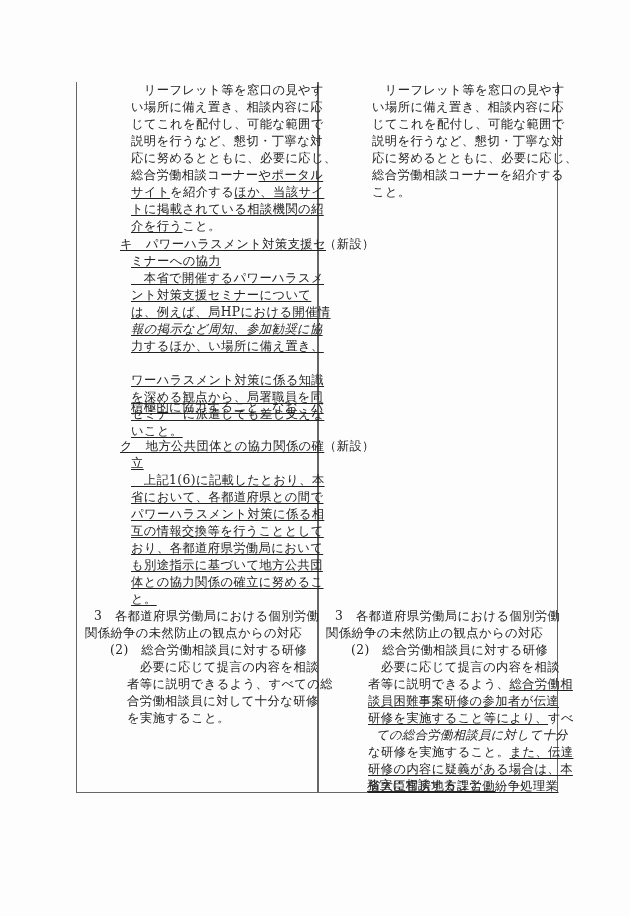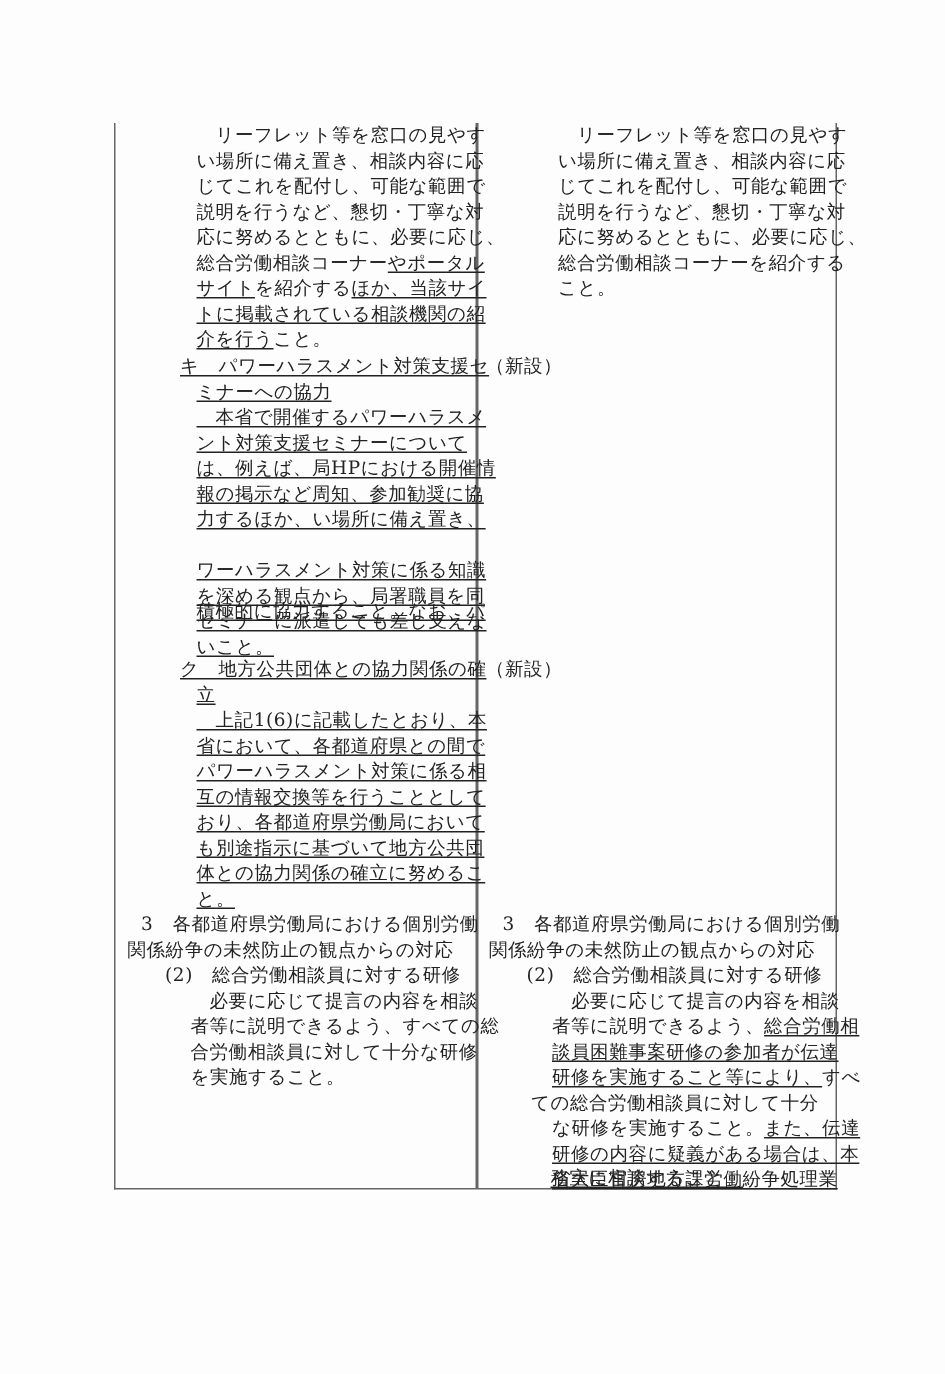--- a/index.html
+++ b/index.html
@@ -30,21 +30,21 @@
       <div class="line" style="left:54px;top:119px;"><u>トに掲載されている相談機関の紹</u></div>
       <div class="line" style="left:54px;top:136px;"><u>介を行う</u><span>こと。</span></div>
     </div>
 
     <div>
       <div class="line" style="left:43px;top:154px;text-align:center;"><u>キ　パワーハラスメント対策支援セ</u></div>
       <div class="line" style="left:54px;top:171px;"><u>ミナーへの協力</u></div>
       <div class="line" style="left:54px;top:188px;"><u>　本省で開催するパワーハラスメ</u></div>
       <div class="line" style="left:54px;top:205px;font-family:Liberation Serif, serif;"><u>ント対策支援セミナーについて</u></div>
       <div class="line" style="left:54px;top:222px;"><u>は、例えば、局HPにおける開催情</u></div>
-      <div class="line" style="left:54px;top:239px;"><u>報の掲示など周知、参加勧奨に協</u></div>
+      <div class="line" style="left:54px;top:239px;font-style:italic;"><u>報の掲示など周知、参加勧奨に協</u></div>
       <div class="line" style="left:54px;top:256px;"><u>力するほか、い場所に備え置き、</u></div>
       <div class="line" style="left:54px;top:273px;margin-top:44px;"><u>積極的に協力すること。なお、パ</u></div>
       <div class="line" style="left:54px;top:290px;"><u>ワーハラスメント対策に係る知識</u></div>
       <div class="line" style="left:54px;top:307px;"><u>を深める観点から、局署職員を同</u></div>
       <div class="line" style="left:54px;top:324px;"><u>セミナーに派遣しても差し支えな</u></div>
       <div class="line" style="left:54px;top:341px;"><u>いこと。</u></div>
     </div>
 
     <div>
       <div class="line" style="left:43px;top:356px;"><u>ク　地方公共団体との協力関係の確</u></div>
@@ -84,21 +84,21 @@
     <div class="line" style="left:6px;top:356px;">（新設）</div>
 
     <div>
       <div class="line" style="left:17px;top:526px;">3　各都道府県労働局における個別労働</div>
       <div class="line" style="left:8px;top:543px;">関係紛争の未然防止の観点からの対応</div>
       <div class="line" style="left:33px;top:560px;">(2)　総合労働相談員に対する研修</div>
       <div class="line" style="left:50px;top:577px;">　必要に応じて提言の内容を相談</div>
       <div class="line" style="left:50px;top:594px;"><span>者等に説明できるよう、</span><u>総合労働相</u></div>
       <div class="line" style="left:50px;top:611px;"><u>談員困難事案研修の参加者が伝達</u></div>
       <div class="line" style="left:50px;top:628px;"><u>研修を実施すること等により、</u><span>すべ</span></div>
-      <div class="line" style="left:36px;top:645px;">ての総合労働相談員に対して十分</div>
+      <div class="line" style="left:58px;top:645px;font-style:italic;">ての総合労働相談員に対して十分</div>
       <div class="line" style="left:50px;top:662px;"><span>な研修を実施すること。</span><u>また、伝達</u></div>
       <div class="line" style="left:50px;top:679px;"><u>研修の内容に疑義がある場合は、本</u></div>
       <div class="line" style="left:50px;top:696px;"><u>省大臣官房地方課労働紛争処理業</u></div>
 
     </div>
   </div>
 </div>
 <div class="line" style="position:absolute;left:367px;top:777px;font-size:12.3px;line-height:17px;letter-spacing:0.4px;"><u>務室に相談すること。</u></div>
 
 </body></html>

